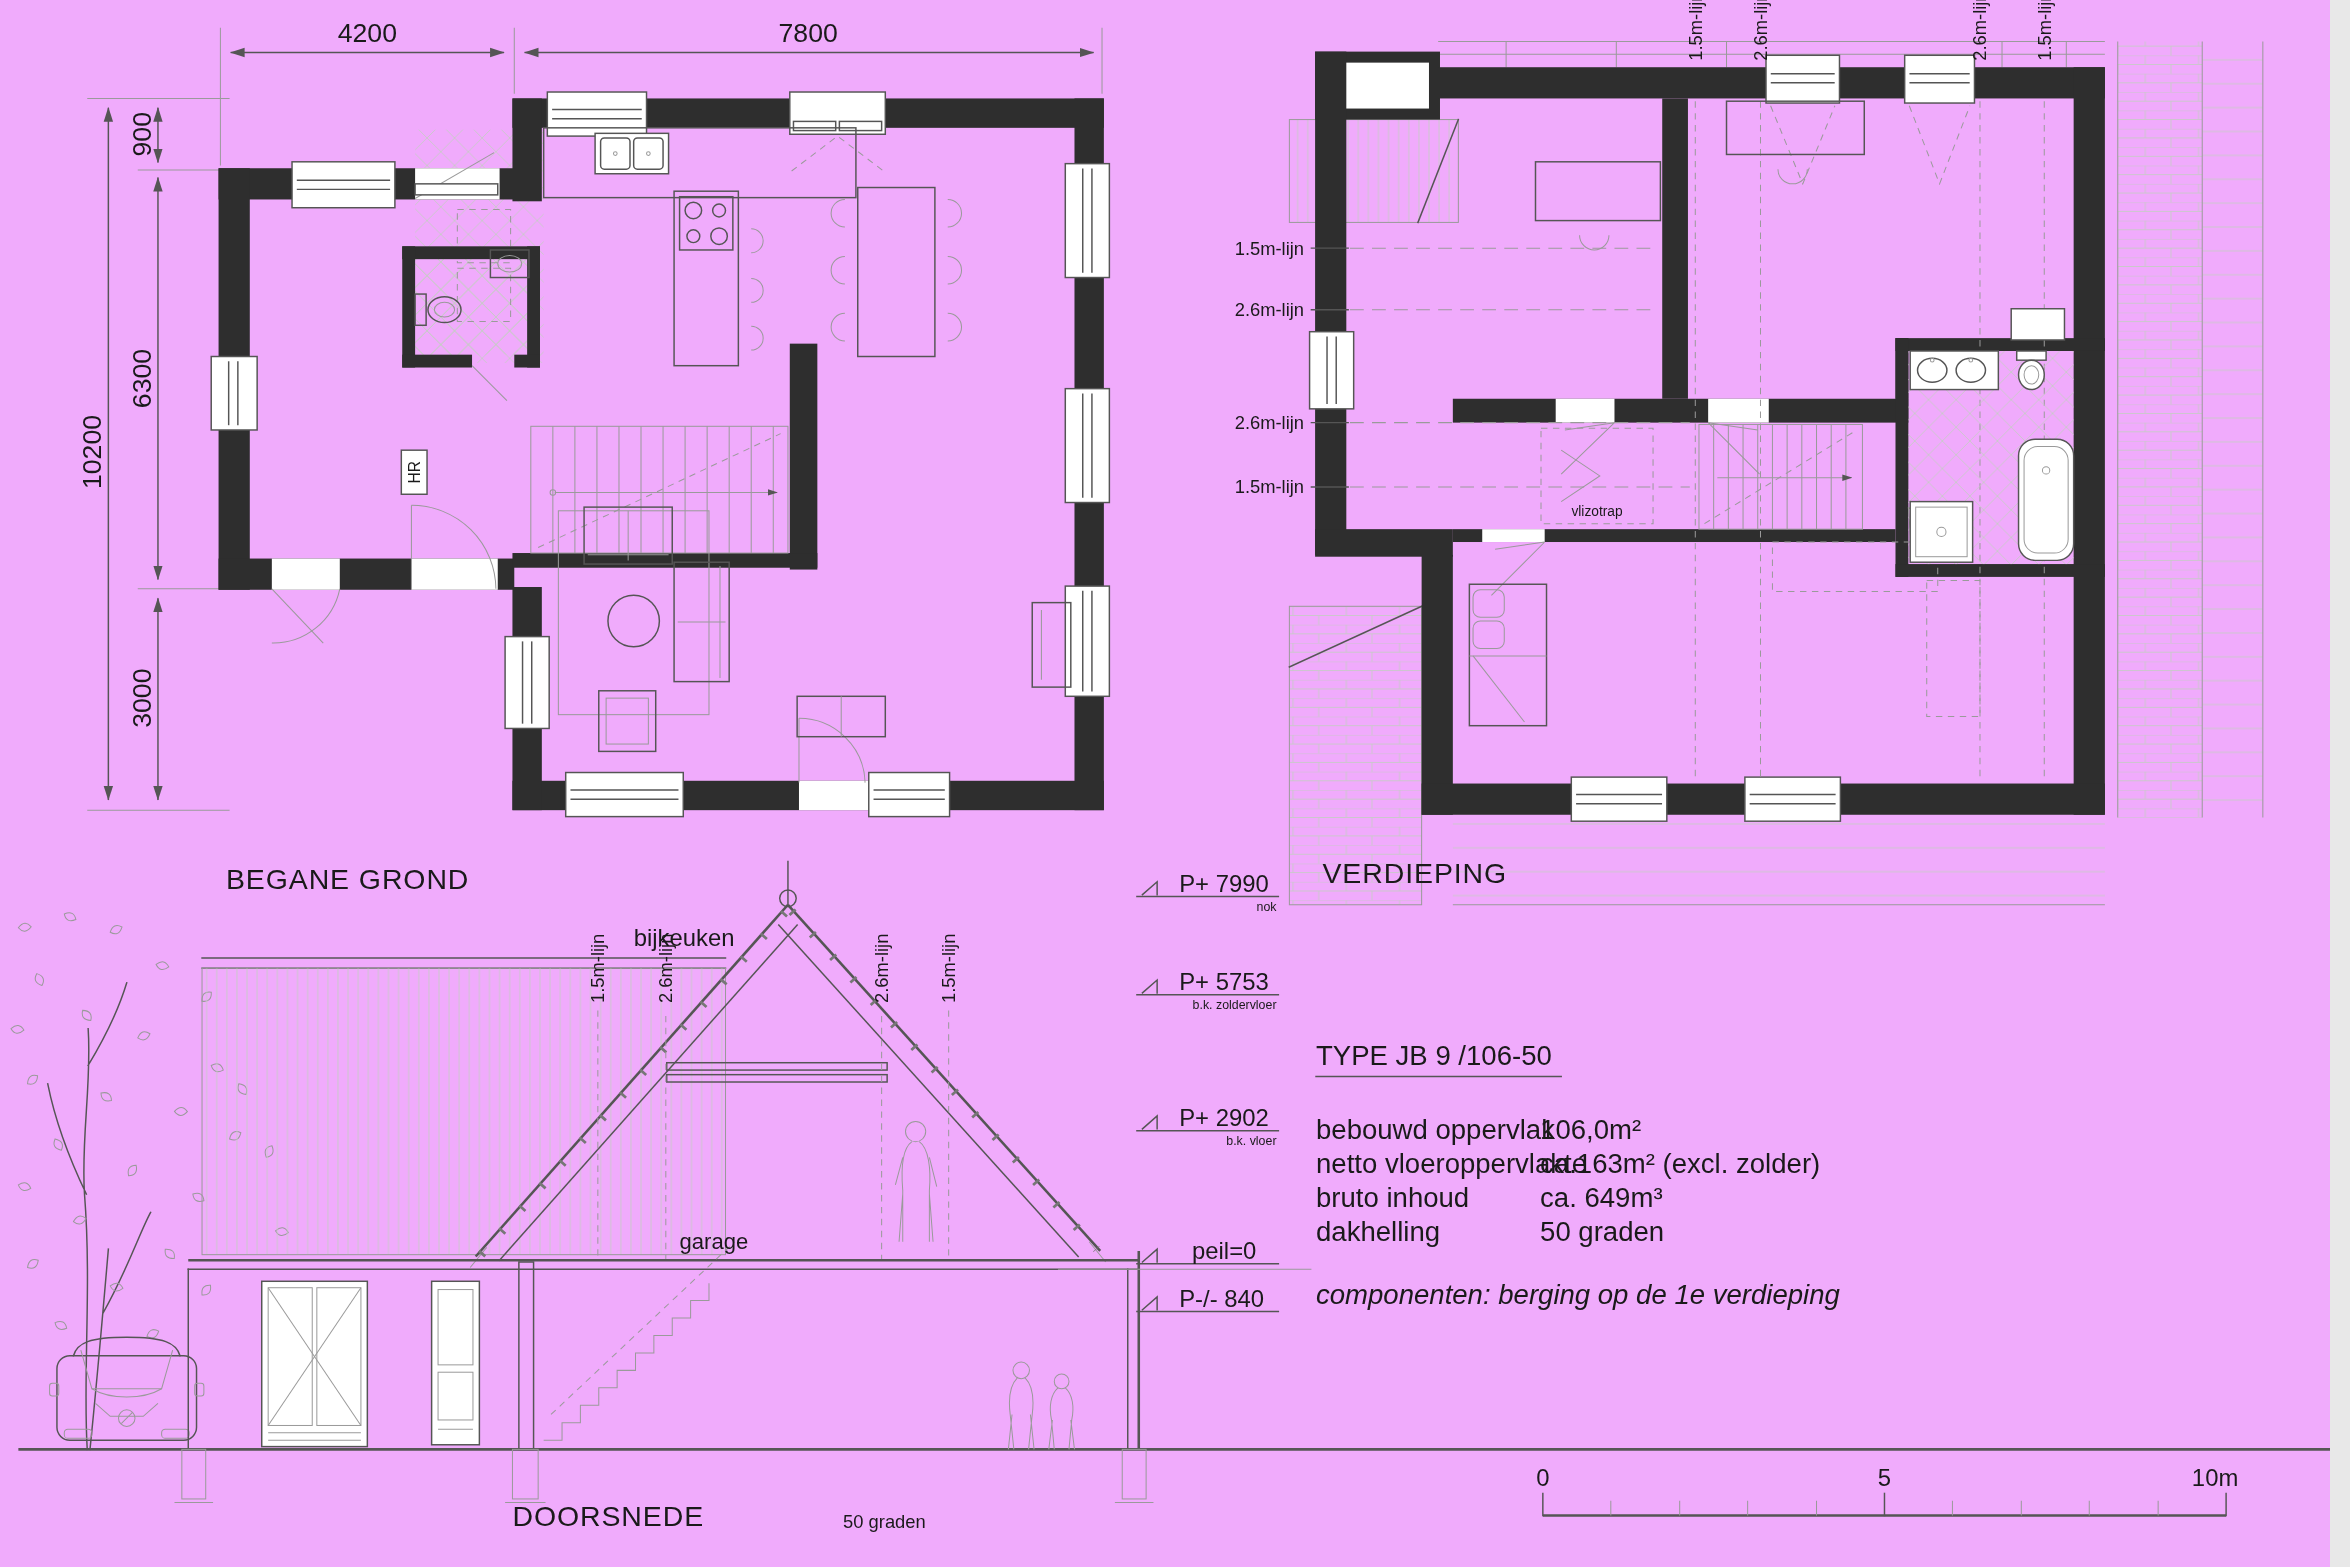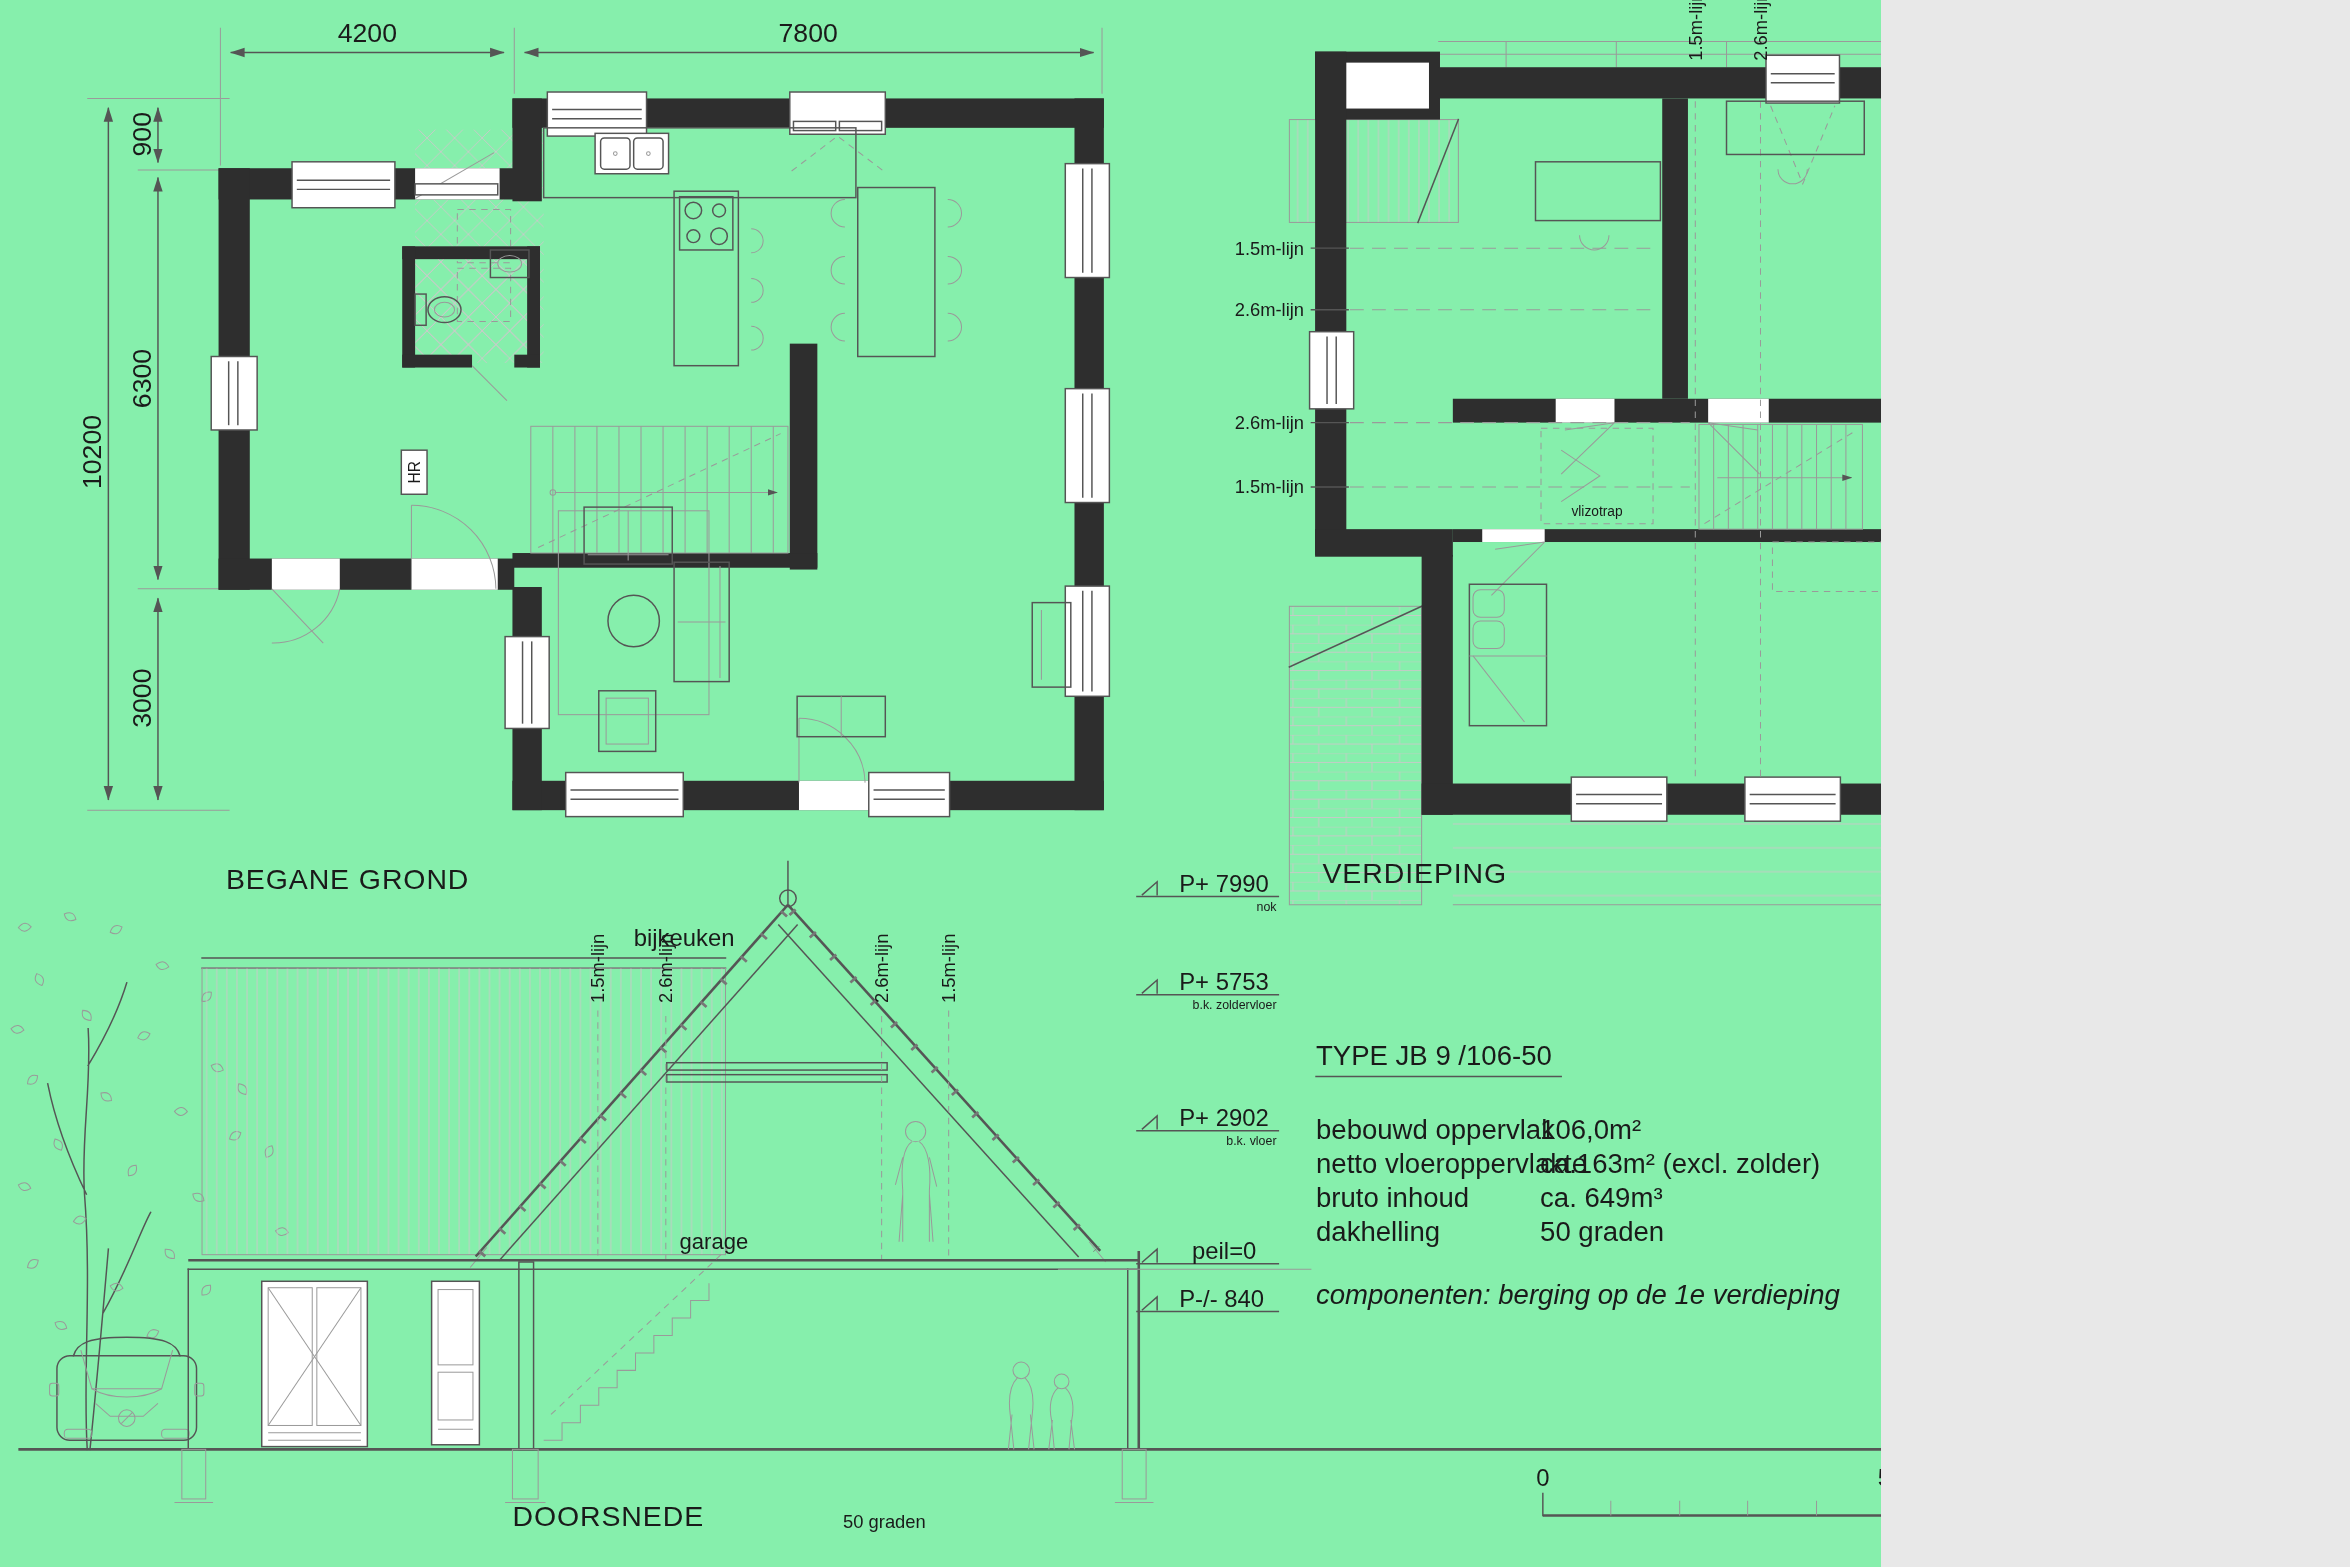--- a/index.html
+++ b/index.html
@@ -1,16 +1,16 @@
 <!DOCTYPE html>
 <html style="--wall: #2e2e2e; --line: #555555; --light_line: #9a9a9a; --hatch: #c9c9c9; --text: #1a1a1a;font-size:14.7px"><head>
 <meta charset="utf-8">
 <style>
   html,body{margin:0;padding:0;background:#e8e8e8;}
-  .stage{position:relative;width:1881px;height:1568px;background:#86efac;overflow:hidden;}
+  .stage{position:relative;width:2330px;height:1568px;background:#f0abfc;overflow:hidden;}
   svg{position:absolute;left:0;top:0;}
   .wall{fill:var(--wall,#2e2e2e);stroke:none;}
   .ln{stroke:var(--line,#555555);stroke-width:1.6;fill:none;stroke-linecap:square;}
   .ln2{stroke:var(--line,#555555);stroke-width:2.8;fill:none;}
   .lt{stroke:var(--light_line,#9a9a9a);stroke-width:1.1;fill:none;}
   .whiteS{fill:#ffffff;stroke:var(--line,#555555);stroke-width:1.6;}
   .white{fill:#ffffff;}
   .dash{stroke-dasharray:15 9;}
   .dsh{stroke-dasharray:7 6;}
   .pat{stroke:var(--hatch,#c9c9c9);stroke-width:1;fill:none;}

